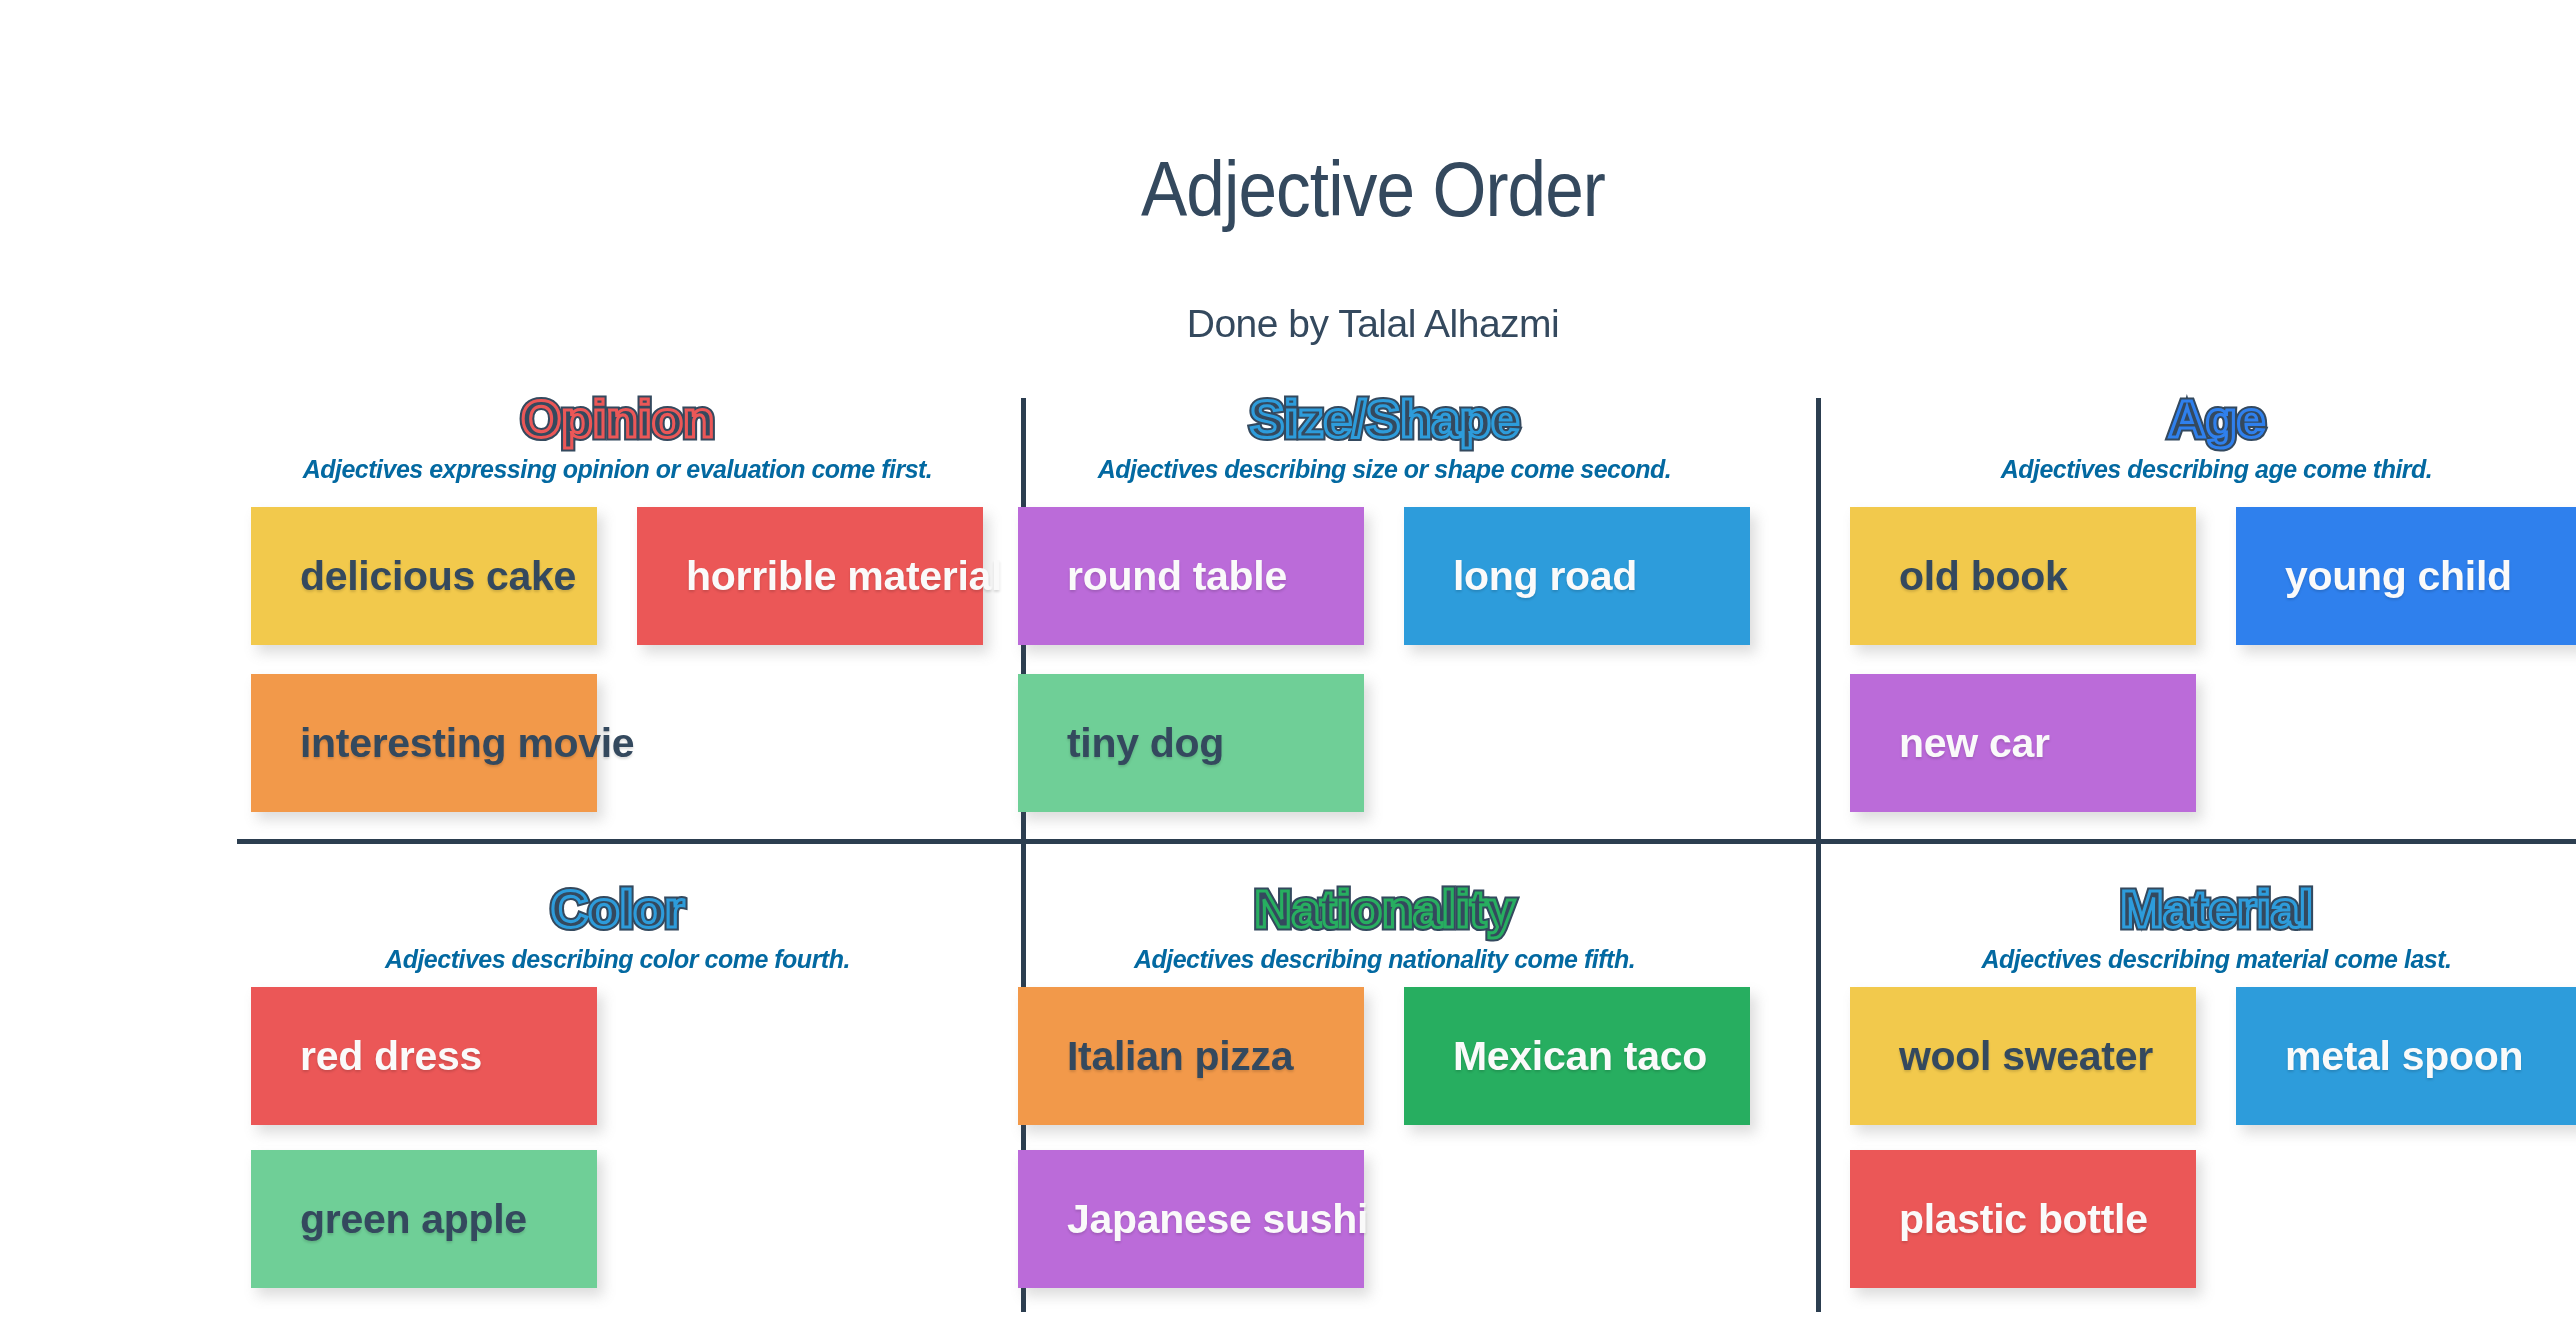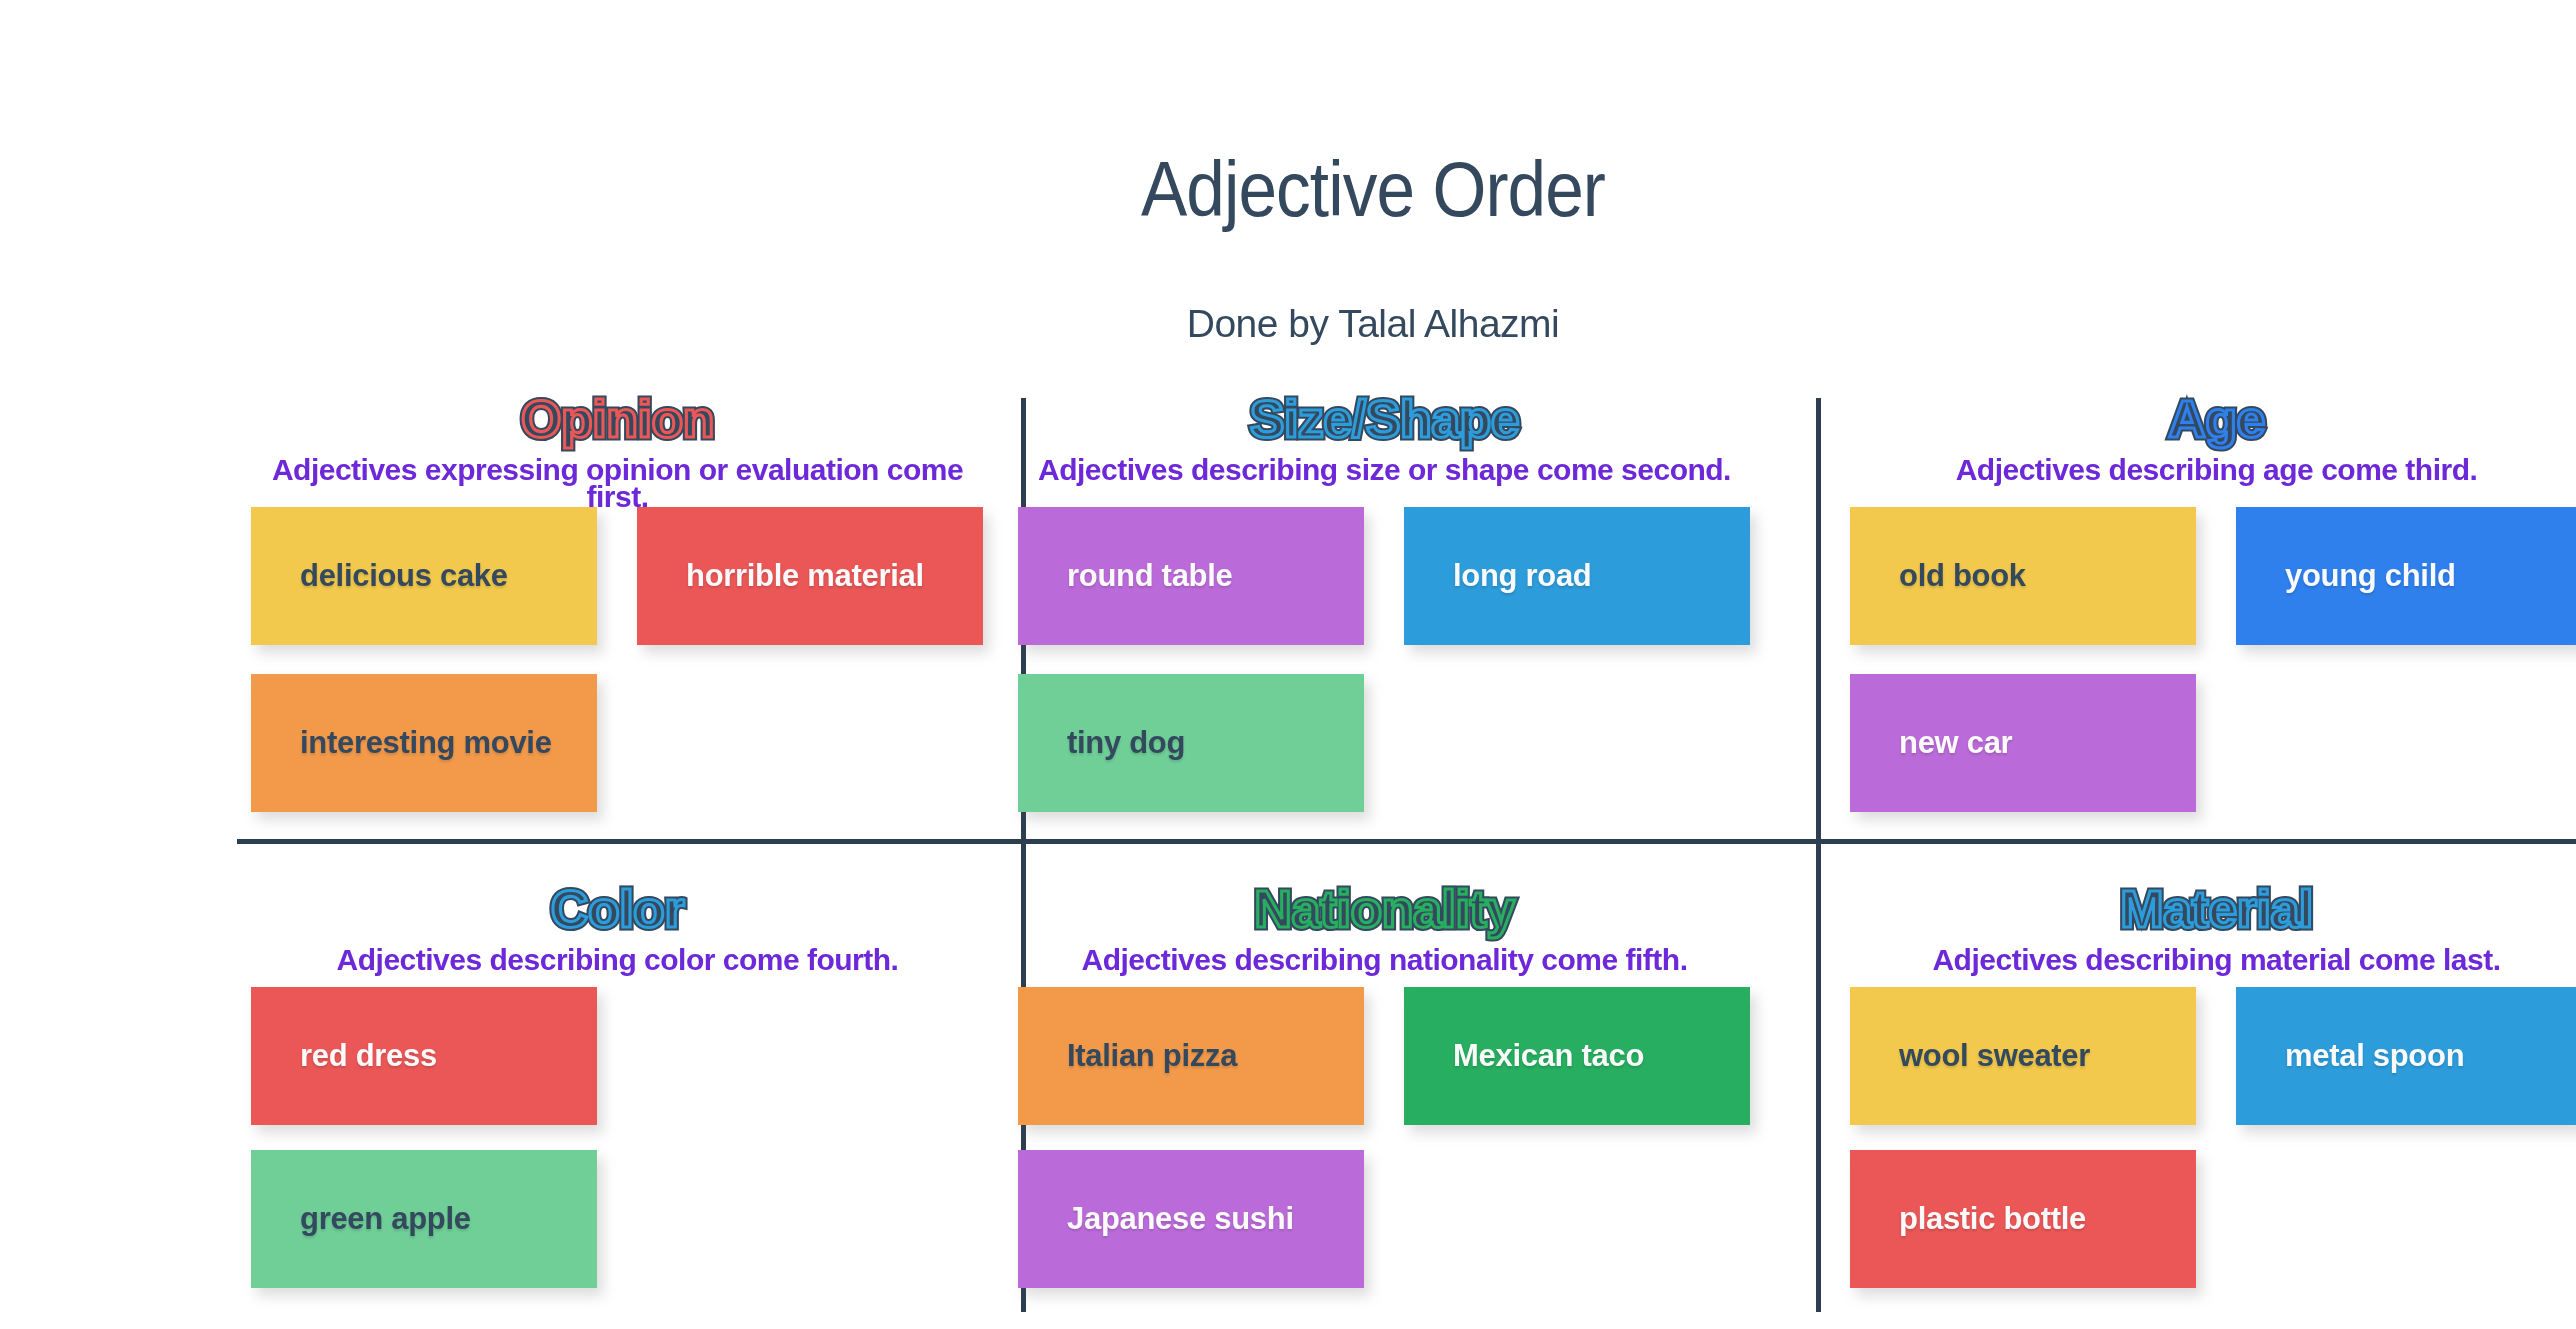--- a/index.html
+++ b/index.html
@@ -57,33 +57,33 @@
     -webkit-text-stroke:7.2px #34495e;
   }
   
   .sec-title .t {
     position:relative; z-index:1;
     -webkit-text-stroke:3.1px var(--accent,#2d9cdb);
   }
   .sec-desc {
     position:absolute; top:80px; left:0; width:100%;
     text-align:center;
-    font-size:30px; font-weight:700; letter-spacing:-0.5px;
-    line-height:27px; color:#6d28d9;
+    font-size:25px; font-weight:700; letter-spacing:-0.5px;
+    line-height:27px; color:#0369a1;font-style:italic;
   }
 
   
   .card {
     position:absolute; width:346px; height:138px;
     background:var(--card-bg,#cccccc);
     color:var(--card-fg,#34495e);
     box-shadow:6.2px 8.2px 12.4px rgba(100,100,100,0.22);
     display:flex; align-items:center;
     box-sizing:border-box; padding-left:49px;
-    font-size:31px; font-weight:600; letter-spacing:-0.3px;
+    font-size:41px; font-weight:600; letter-spacing:-0.3px;
   }
   .card .label { text-shadow:0 1.5px 2.6px rgba(0,0,0,0.14); white-space:nowrap; }
   .pos-a { left:0; } .pos-b { left:386px; }
   .rowtop .r1 { top:131px; } .rowtop .r2 { top:298px; }
   .rowbot .r1 { top:121px;text-align:center; } .rowbot .r2 { top:284px; }
 </style>
 </head>
 <body>
 
 <div class="canvas">

